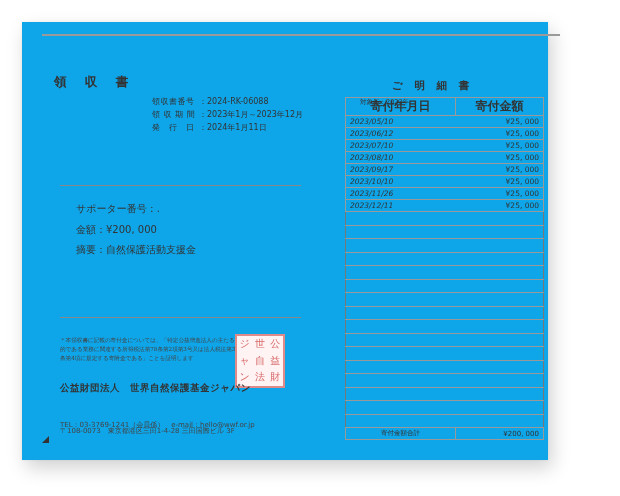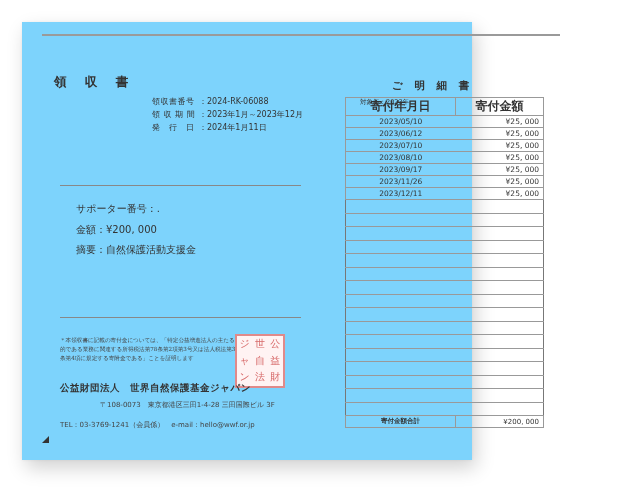--- a/index.html
+++ b/index.html
@@ -1,22 +1,22 @@
 <!DOCTYPE html>
 <html><head>
 <meta charset="utf-8">
 <style>
   html, body { margin:0; padding:0; }
   body {
     width:620px; height:496px; background:#ffffff; position:relative; overflow:hidden;
     font-family: "DejaVu Sans", "Liberation Sans", sans-serif; color:#222;
   }
   .paper {
-    position:absolute; left:22px; top:22px; width:450px; height:438px;
-    background:#7dd3fc;
+    position:absolute; left:22px; top:22px; width:526px; height:438px;
+    background:#0ea5e9;
     box-shadow: 4px 8px 18px rgba(0,0,0,0.18), 0 0 3px rgba(0,0,0,0.06);
   }
   .topline { position:absolute; left:20px; top:12px; width:518px; height:2px; background:#9a9a9a; }
   .abs { position:absolute; white-space:nowrap; }
   .title { left:54px; top:52px; font-size:12.5px; font-weight:bold; letter-spacing:7px; color:#333; }
   .meta { font-size:8px; color:#333; line-height:13px; }
   .meta-label { display:inline-block; width:47px; letter-spacing:0.5px; }
   .sep { position:absolute; height:1px; background:#888; }
   .info { font-size:10px; color:#333; }
   .thanks { left:38px; top:299px; font-size:8.5px; font-weight:bold; color:#222; }
@@ -33,25 +33,25 @@
     border-left:7px solid transparent; border-bottom:7px solid #333; }
   .target { left:298px; top:76px; font-size:6.5px; color:#333;padding-left:40px; }
   .detail-title { left:370px; top:57px; font-size:10.5px; font-weight:bold; letter-spacing:4px; color:#333; }
   table.ledger {
     position:absolute; left:323px; top:75px; width:198px; border-collapse:collapse;
     font-size:7.5px; color:#333; table-layout:fixed;
   }
   table.ledger td, table.ledger th { border:1px solid #999; height:11px; padding:0 4px; }
   table.ledger { border:1.5px solid #777; }
   table.ledger th { font-size:12px; font-weight:bold; text-align:center; }
-  td.date { text-align:center; border-right:none !important; }
+  td.date { text-align:left; border-right:none !important;font-style:italic; }
   td.amt { text-align:right; border-left:none !important; }
   tr.empty td { border-left:none; border-right:none; }
   tr.total td { font-size:7px; }
-  tr.total td.tlabel { text-align:center; font-weight:bold; font-size:6.5px; border-right:1px solid #999 !important; }
+  tr.total td.tlabel { text-align:center; font-weight:normal; font-size:6.5px; border-right:1px solid #999 !important; }
 </style>
 </head>
 <body>
 
 <div class="paper">
   <div class="topline"></div>
 
   <div class="abs title" style="left:32px;top:52px;">領 収 書</div>
 
   <div class="abs meta" style="left:130px;top:73px;">
@@ -82,21 +82,21 @@
     <span>公</span>
     <span>ャ</span>
     <span>自</span>
     <span>益</span>
     <span>ン</span>
     <span>法</span>
     <span>財</span>
   </div>
 
   <div class="abs org">公益財団法人　世界自然保護基金ジャパン</div>
-  <div class="abs addr" style="top:378px;margin-left:40px;">〒108-0073　東京都港区三田1-4-28 三田国際ビル 3F</div>
+  <div class="abs addr" style="top:404px;">〒108-0073　東京都港区三田1-4-28 三田国際ビル 3F</div>
   <div class="abs addr" style="top:398px;">TEL：03-3769-1241（会員係）　e-mail：hello@wwf.or.jp</div>
 
   <div class="corner"></div>
 
   <div class="abs target">対象年：2023年</div>
   <div class="abs detail-title">ご 明 細 書</div>
 
   <table class="ledger">
     <colgroup>
         <col style="width:110px">
@@ -120,20 +120,24 @@
       <tr>
           <td class="date">2023/07/10</td>
           <td class="amt">¥25, 000</td>
         </tr>
       <tr>
           <td class="date">2023/08/10</td>
           <td class="amt">¥25, 000</td>
         </tr>
       <tr>
           <td class="date">2023/09/17</td>
+          <td class="amt">¥25, 000</td>
+        </tr>
+      <tr>
+          <td class="date">2023/10/10</td>
           <td class="amt">¥25, 000</td>
         </tr>
       <tr>
           <td class="date">2023/11/26</td>
           <td class="amt">¥25, 000</td>
         </tr>
       <tr>
           <td class="date">2023/12/11</td>
           <td class="amt">¥25, 000</td>
         </tr>

